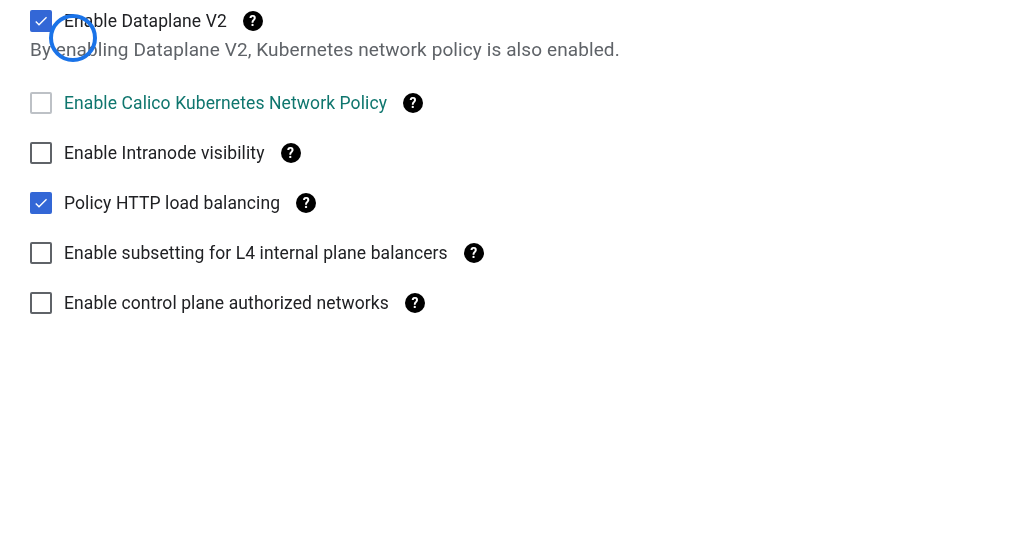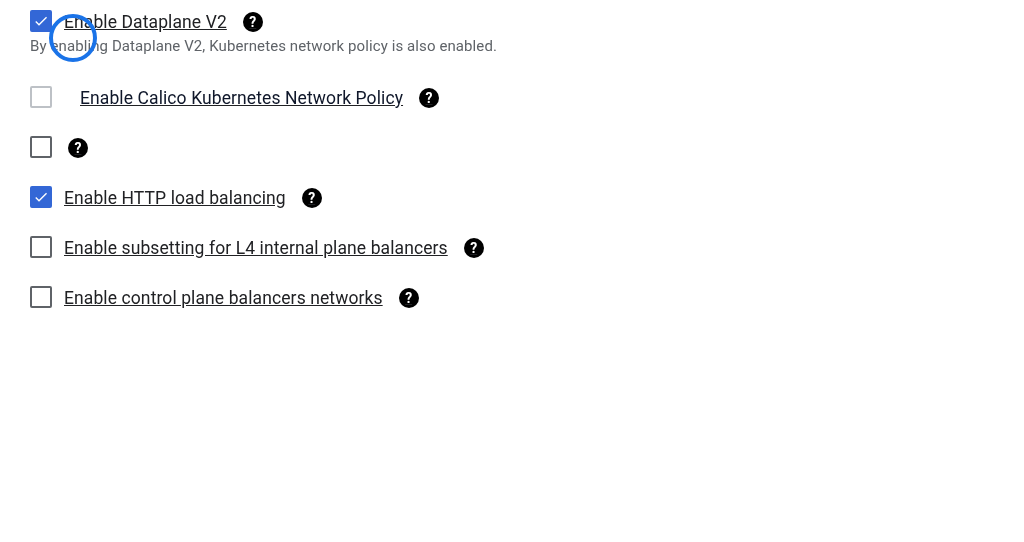--- a/index.html
+++ b/index.html
@@ -9,23 +9,22 @@
       padding: 10px 20px 20px 30px;
       width: 1024px;
       font-size: 17px;
       color: #202124;
     }
     .option {
       margin-bottom: 28px;
     }
     .option-row {
       display: flex;
-      align-items: flex-end;
+      align-items: center;
       gap: 12px;
-      text-decoration: underline;
     }
     .checkbox {
       width: 22px;
       height: 22px;
       border: 2px solid #5f6368;
       border-radius: 2px;
       display: flex;
       align-items: center;
       justify-content: center;
       cursor: pointer;
@@ -46,41 +45,40 @@
     .checkbox.disabled {
       border-color: #bdc1c6;
       cursor: default;
     }
     .label {
       font-size: 17.5px;
       color: #202124;
       letter-spacing: 0.1px;
     }
     .label.disabled {
-      color: #0f172a;
-      margin-left: 16px;
+      color: #0f766e;
     }
     .help-icon {
       width: 20px;
       height: 20px;
       border-radius: 50%;
       background: #000;
       color: #fff;
       display: flex;
       align-items: center;
       justify-content: center;
       font-size: 14px;
       font-weight: bold;
       cursor: pointer;
       flex-shrink: 0;
       margin-left: 4px;
     }
     .description {
       color: #5f6368;
-      font-size: 15px;
+      font-size: 19px;
       margin-top: 4px;
       line-height: 1.45;
       letter-spacing: 0.1px;
       max-width: 960px;
     }
     .description a {
       color: #7b1fa2;
       text-decoration: none;
       border-bottom: 1px dotted #7b1fa2;
     }
@@ -123,47 +121,48 @@
     <span class="label disabled">Enable Calico Kubernetes Network Policy</span>
     <span class="help-icon">?</span>
   </div>
 </div>
 
 <div class="option">
   <div class="option-row">
     <div class="checkbox">
       
     </div>
+    <span class="label">Enable Intranode visibility</span>
     <span class="help-icon">?</span>
   </div>
 </div>
 
 <div class="option">
   <div class="option-row">
     <div class="checkbox checked">
       <svg viewBox="0 0 24 24">
           <path fill="#fff" d="M9 16.17L4.83 12l-1.42 1.41L9 19 21 7l-1.41-1.41z"></path>
         </svg>
     </div>
-    <span class="label">Enable HTTP load balancing</span>
+    <span class="label">Policy HTTP load balancing</span>
     <span class="help-icon">?</span>
   </div>
 </div>
 
 <div class="option">
   <div class="option-row">
     <div class="checkbox">
       
     </div>
     <span class="label">Enable subsetting for L4 internal plane balancers</span>
     <span class="help-icon">?</span>
   </div>
 </div>
 
 <div class="option">
   <div class="option-row">
     <div class="checkbox">
       
     </div>
-    <span class="label">Enable control plane balancers networks</span>
+    <span class="label">Enable control plane authorized networks</span>
     <span class="help-icon">?</span>
   </div>
 </div>
 
 </body></html>

